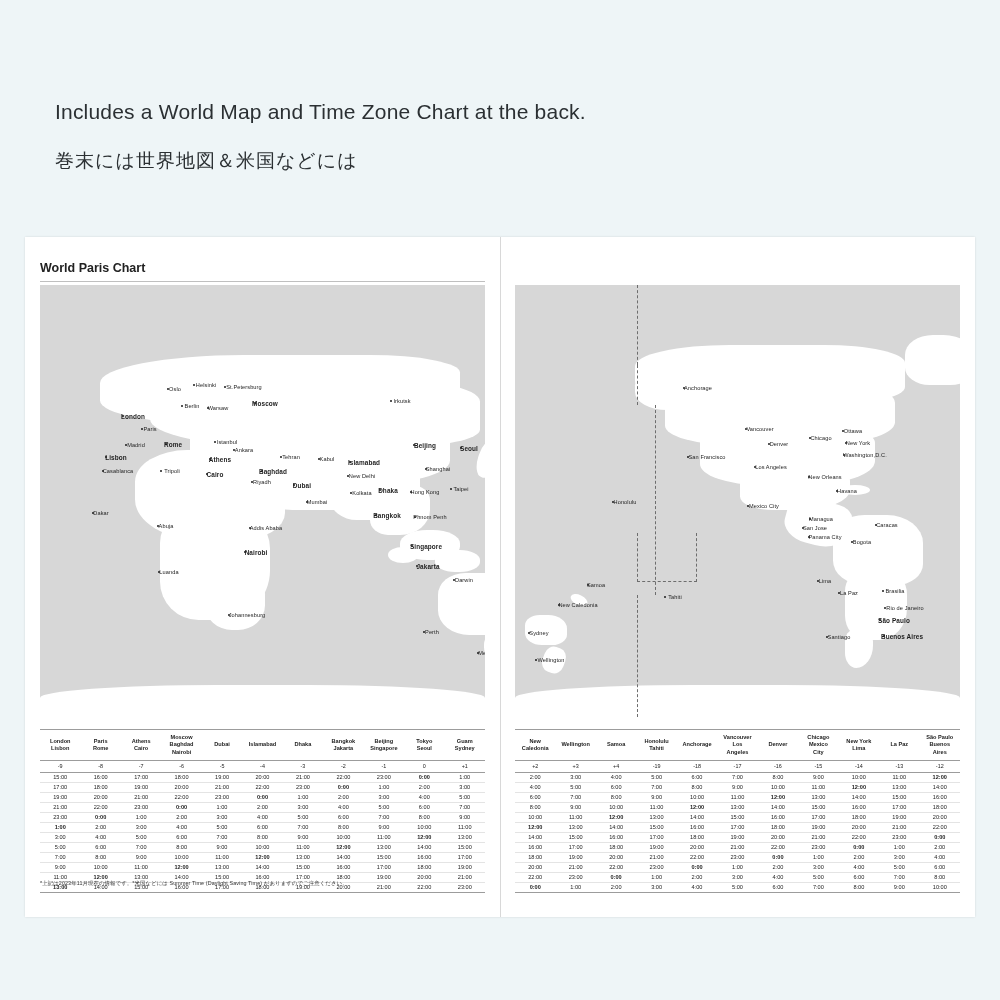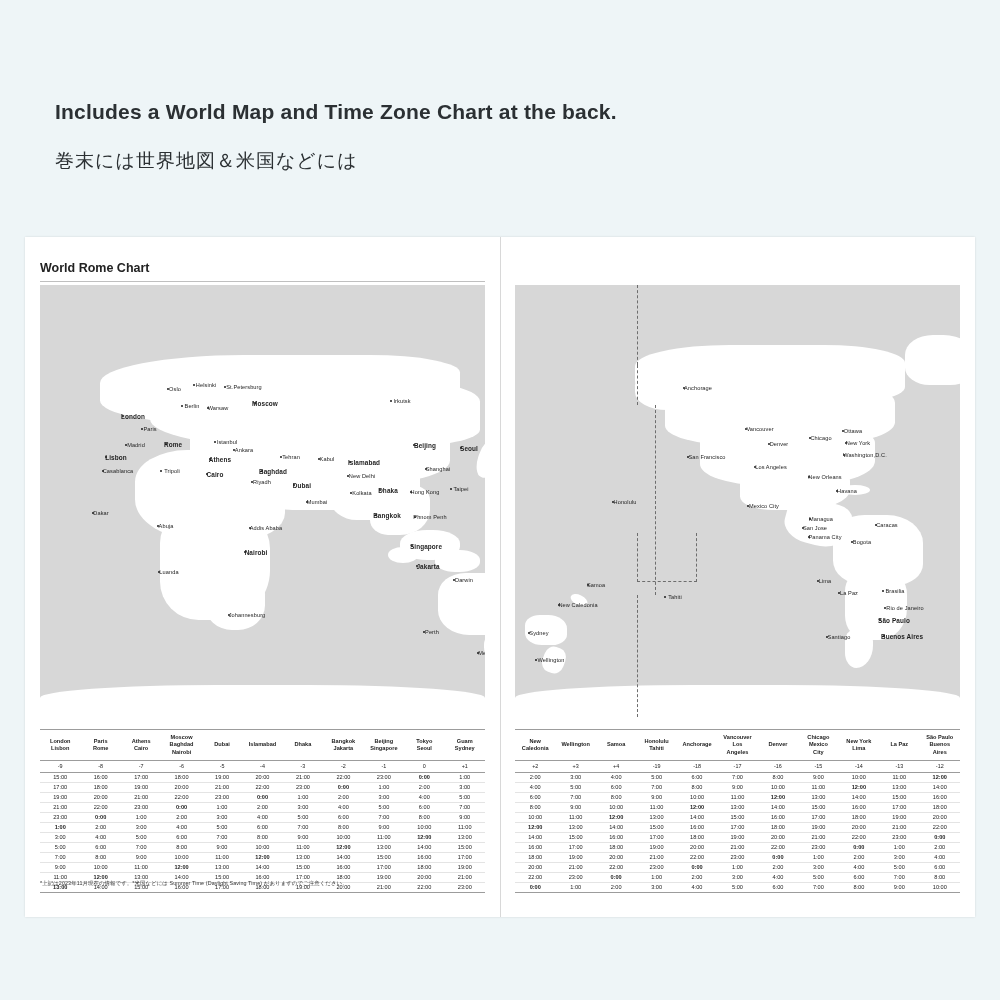--- a/index.html
+++ b/index.html
@@ -15,21 +15,21 @@
     position: relative;
     width: 1000px;
     height: 1000px;
     background: #eef5f7;
   }
   .headline {
     position: absolute;
     left: 55px;
     top: 100px;
     font-size: 21px;
-    font-weight: bold;
+    font-weight: normal;
     color: #2b3033;
     letter-spacing: 0.2px;
   }
   .subhead {
     position: absolute;
     left: 55px;
     top: 148px;
     font-size: 19px;
     color: #2b3033;
     letter-spacing: 1px;
@@ -161,21 +161,21 @@
 
 <div class="page">
 
   <div class="headline">Includes a World Map and Time Zone Chart at the back.</div>
   <div class="subhead">巻末には世界地図＆米国などには</div>
 
   <div class="spread">
     <div class="gutter"></div>
 
     <div class="leaf">
-      <div class="chart-title">World Rome Chart</div>
+      <div class="chart-title">World Paris Chart</div>
       <div class="title-rule"></div>
 
       <div class="map left" id="map-left">
           <div class="land" style="left: 60px; top: 70px; width: 360px; height: 70px; border-radius: 40% 25% 30% 35%;"></div>
           <div class="land" style="left: 110px; top: 92px; width: 330px; height: 70px; border-radius: 30% 35% 25% 40%;"></div>
           <div class="land" style="left: 150px; top: 130px; width: 260px; height: 70px; border-radius: 25% 30% 35%;"></div>
           <div class="land" style="left: 215px; top: 165px; width: 150px; height: 60px; border-radius: 30% 40% 35% 25%;"></div>
           <div class="land" style="left: 290px; top: 165px; width: 90px; height: 70px; border-radius: 25% 35% 45% 30%;"></div>
           <div class="land" style="left: 330px; top: 200px; width: 60px; height: 50px; border-radius: 30% 30% 50%;"></div>
           <div class="land" style="left: 95px; top: 165px; width: 150px; height: 90px; border-radius: 35% 30% 30% 45%;"></div>

